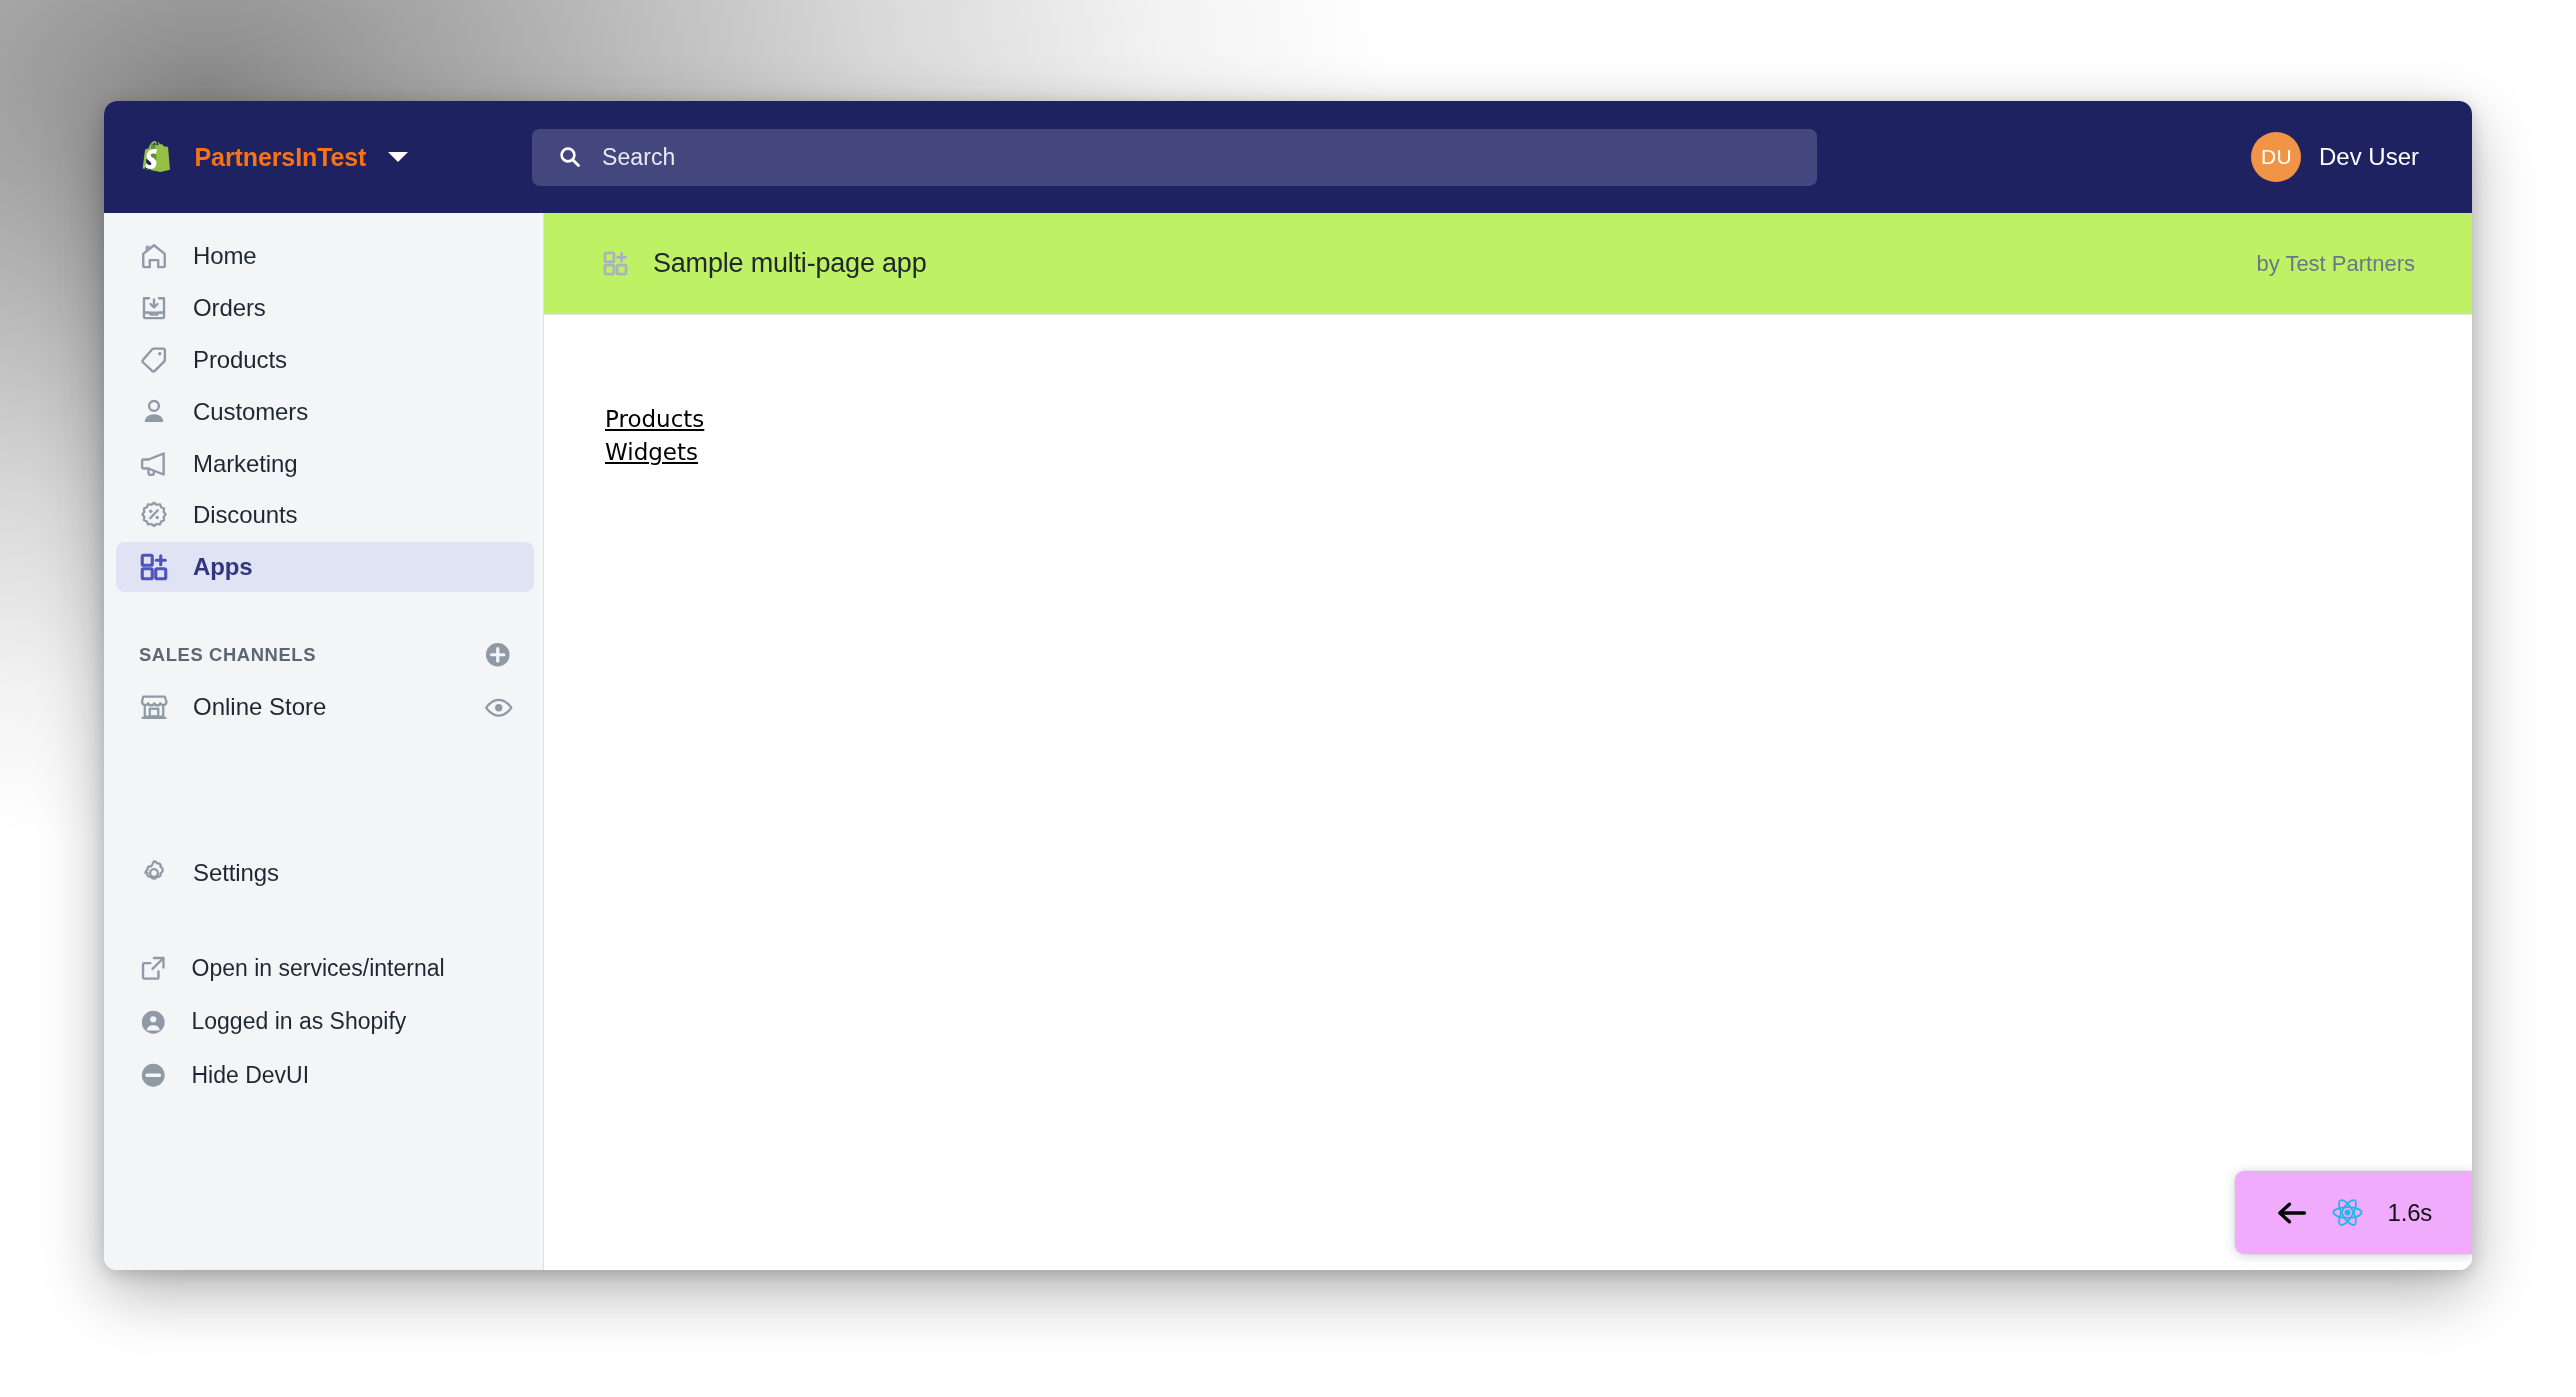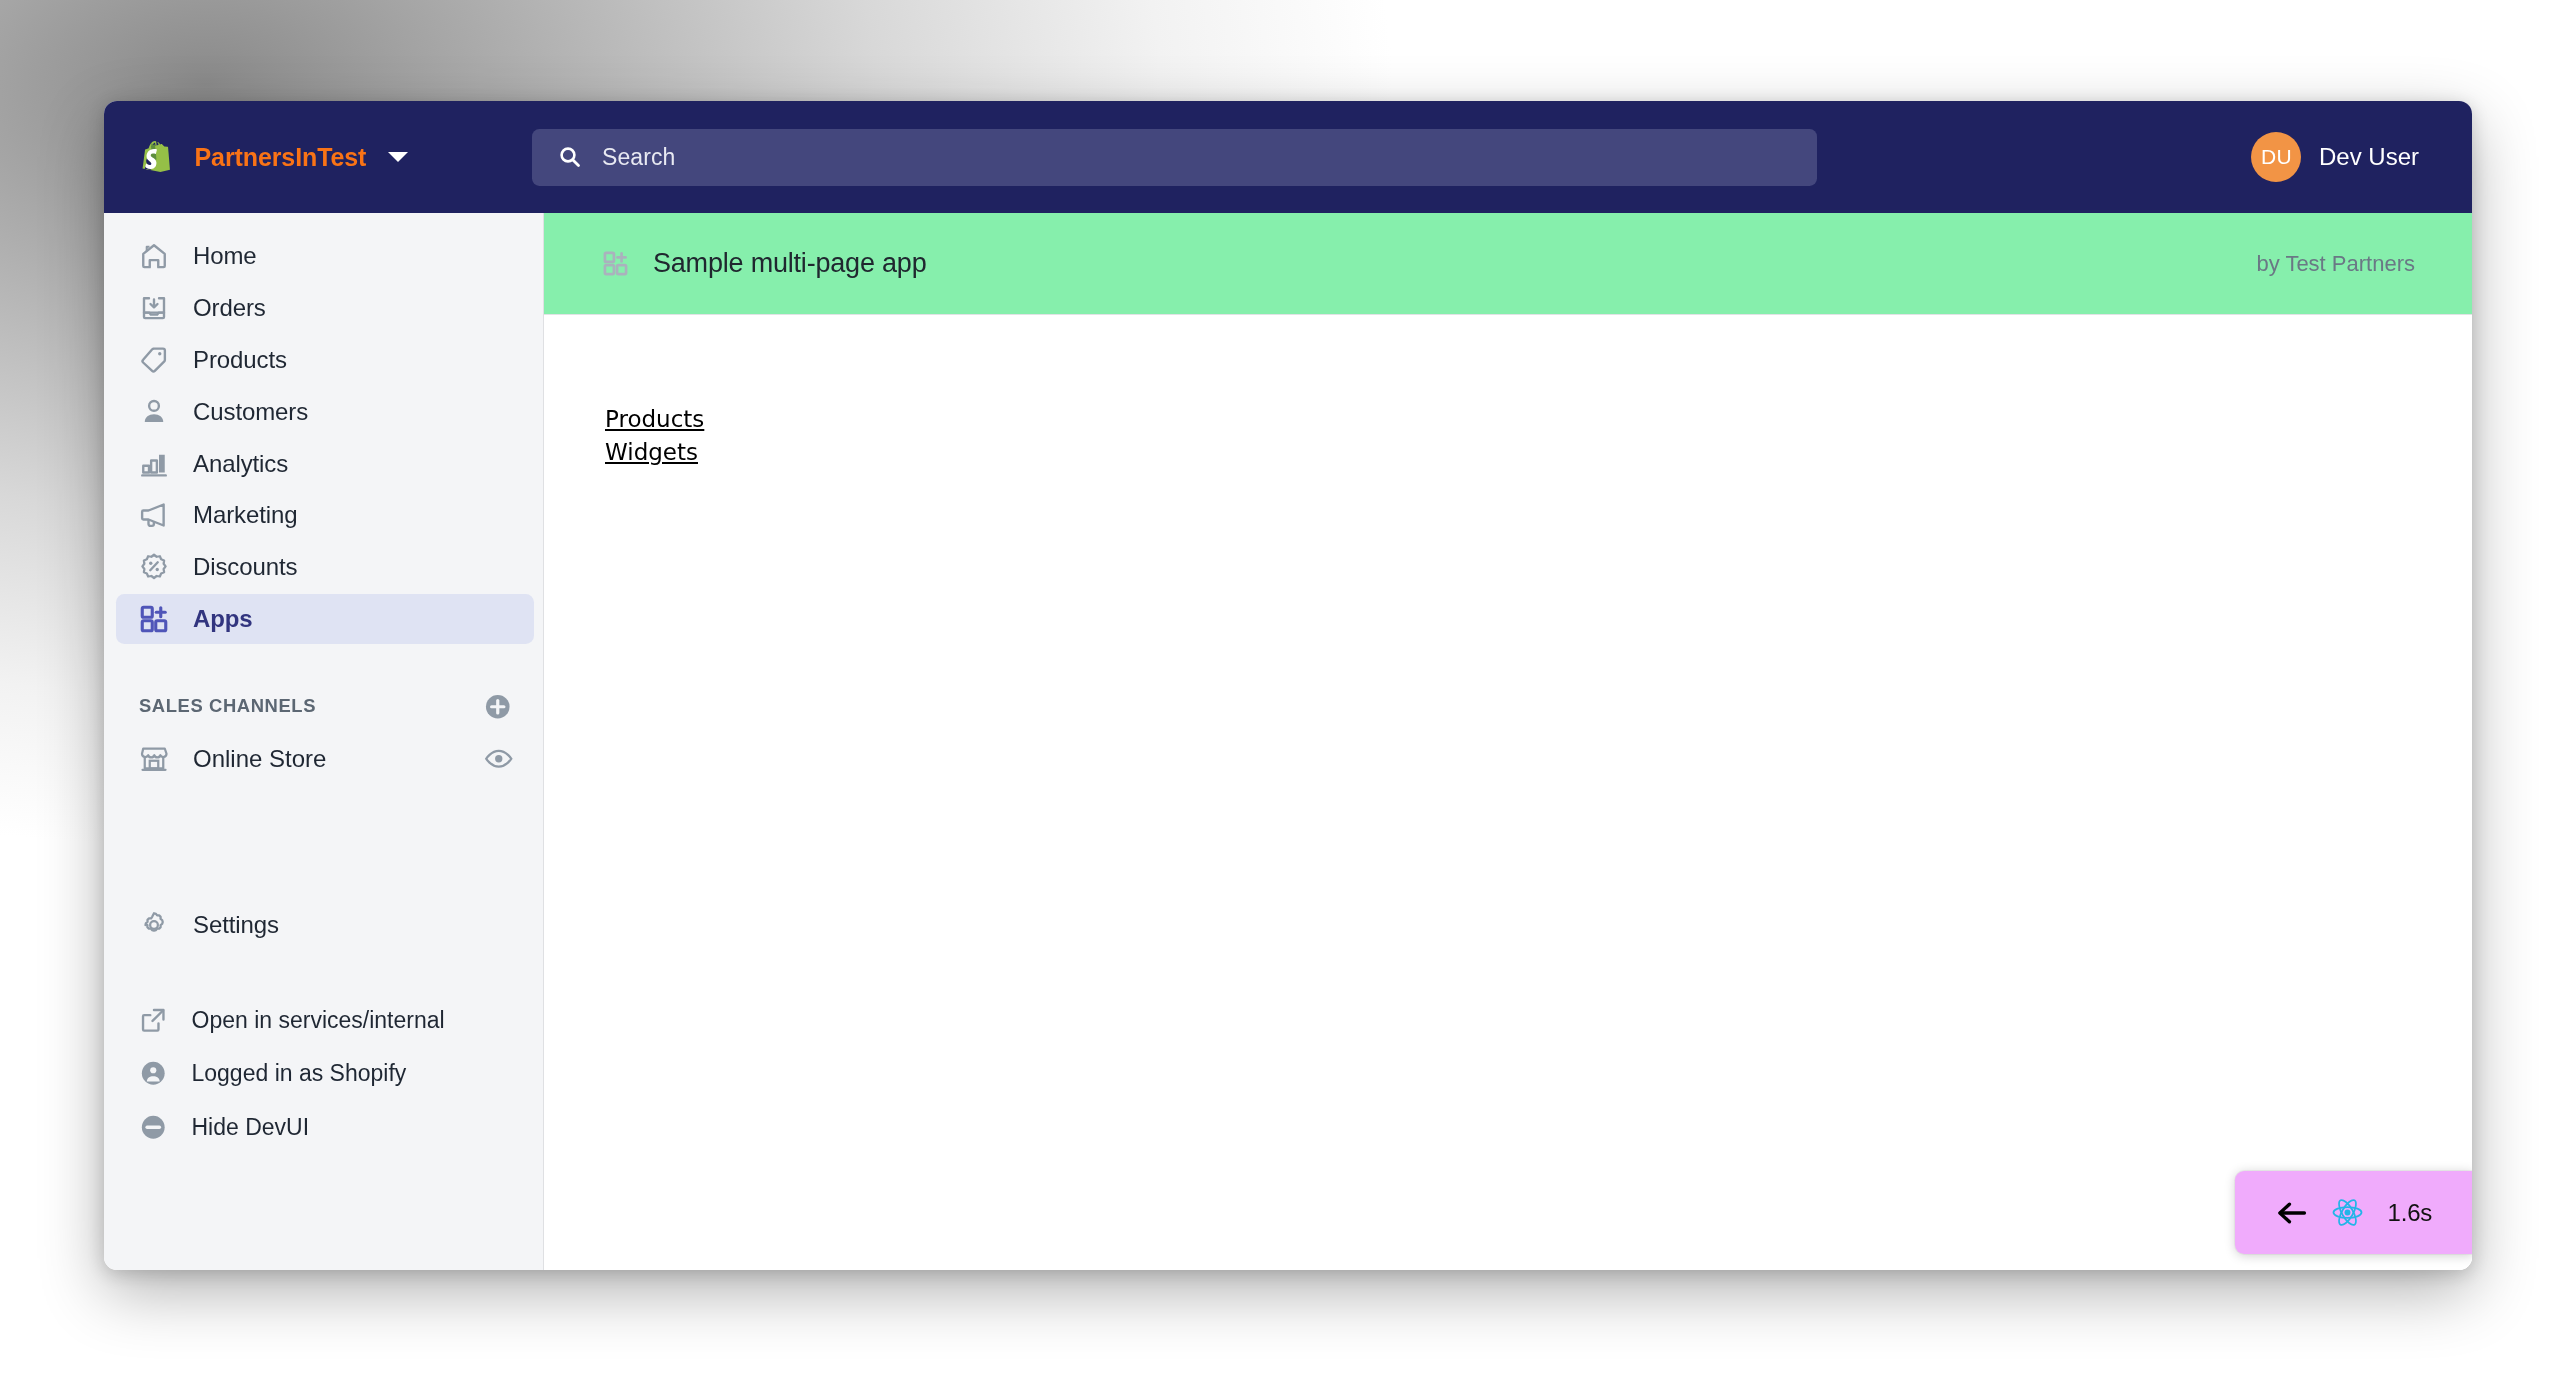--- a/index.html
+++ b/index.html
@@ -225,21 +225,21 @@
     height: 100%;
     background: #ffffff;
     position: relative;
     display: flex;
     flex-direction: column;
     min-width: 0;
   }
 
   .app-header {
     height: 102px;
-    background: #86efac;
+    background: #bef264;
     border-bottom: 0.9px solid #e1e3e5;
     display: flex;
     align-items: center;
     padding: 0 57px 0 58px;
     flex-shrink: 0;
   }
 
   .app-header-left { display: flex; align-items: center; gap: 24px; }
 
   .app-header .app-ico { width: 27px; height: 27px; display: block; }
@@ -362,29 +362,20 @@
       </div>
 
       <div class="nav-item">
         <svg class="ico" viewBox="0 0 24 24">
           <circle cx="12" cy="7.1" r="3.9" fill="none" stroke="#8f9aa6" stroke-width="1.9"></circle>
           <path d="M4.6 20c0-4.1 3.3-6.3 7.4-6.3s7.4 2.2 7.4 6.3z" fill="#8f9aa6"></path>
         </svg>
         <span class="lbl">Customers</span>
       </div>
 
-      <div class="nav-item">
-        <svg class="ico" viewBox="0 0 24 24">
-          <rect x="3.4" y="13.4" width="4.6" height="5.4" fill="none" stroke="#8f9aa6" stroke-width="1.9" stroke-linejoin="round"></rect>
-          <rect x="9.7" y="9.2" width="4.6" height="9.6" fill="none" stroke="#8f9aa6" stroke-width="1.9" stroke-linejoin="round"></rect>
-          <rect x="16" y="4.6" width="4.6" height="14.2" fill="#8f9aa6"></rect>
-          <line x1="2.6" y1="21.1" x2="21.4" y2="21.1" stroke="#8f9aa6" stroke-width="1.9" stroke-linecap="round"></line>
-        </svg>
-        <span class="lbl">Analytics</span>
-      </div>
 
       <div class="nav-item">
         <svg class="ico" viewBox="0 0 24 24">
           <path d="M3.5 8.4h4.1L19.7 3.6v16.8L7.6 15.6H3.5a1 1 0 0 1-1-1V9.4a1 1 0 0 1 1-1z" fill="none" stroke="#8f9aa6" stroke-width="1.9" stroke-linejoin="round"></path>
           <path d="M7.6 15.6v3.6a1.5 1.5 0 0 0 1.5 1.5h1.3a1.5 1.5 0 0 0 1.5-1.5v-2.1" fill="none" stroke="#8f9aa6" stroke-width="1.9" stroke-linejoin="round"></path>
         </svg>
         <span class="lbl">Marketing</span>
       </div>
 
       <div class="nav-item">

